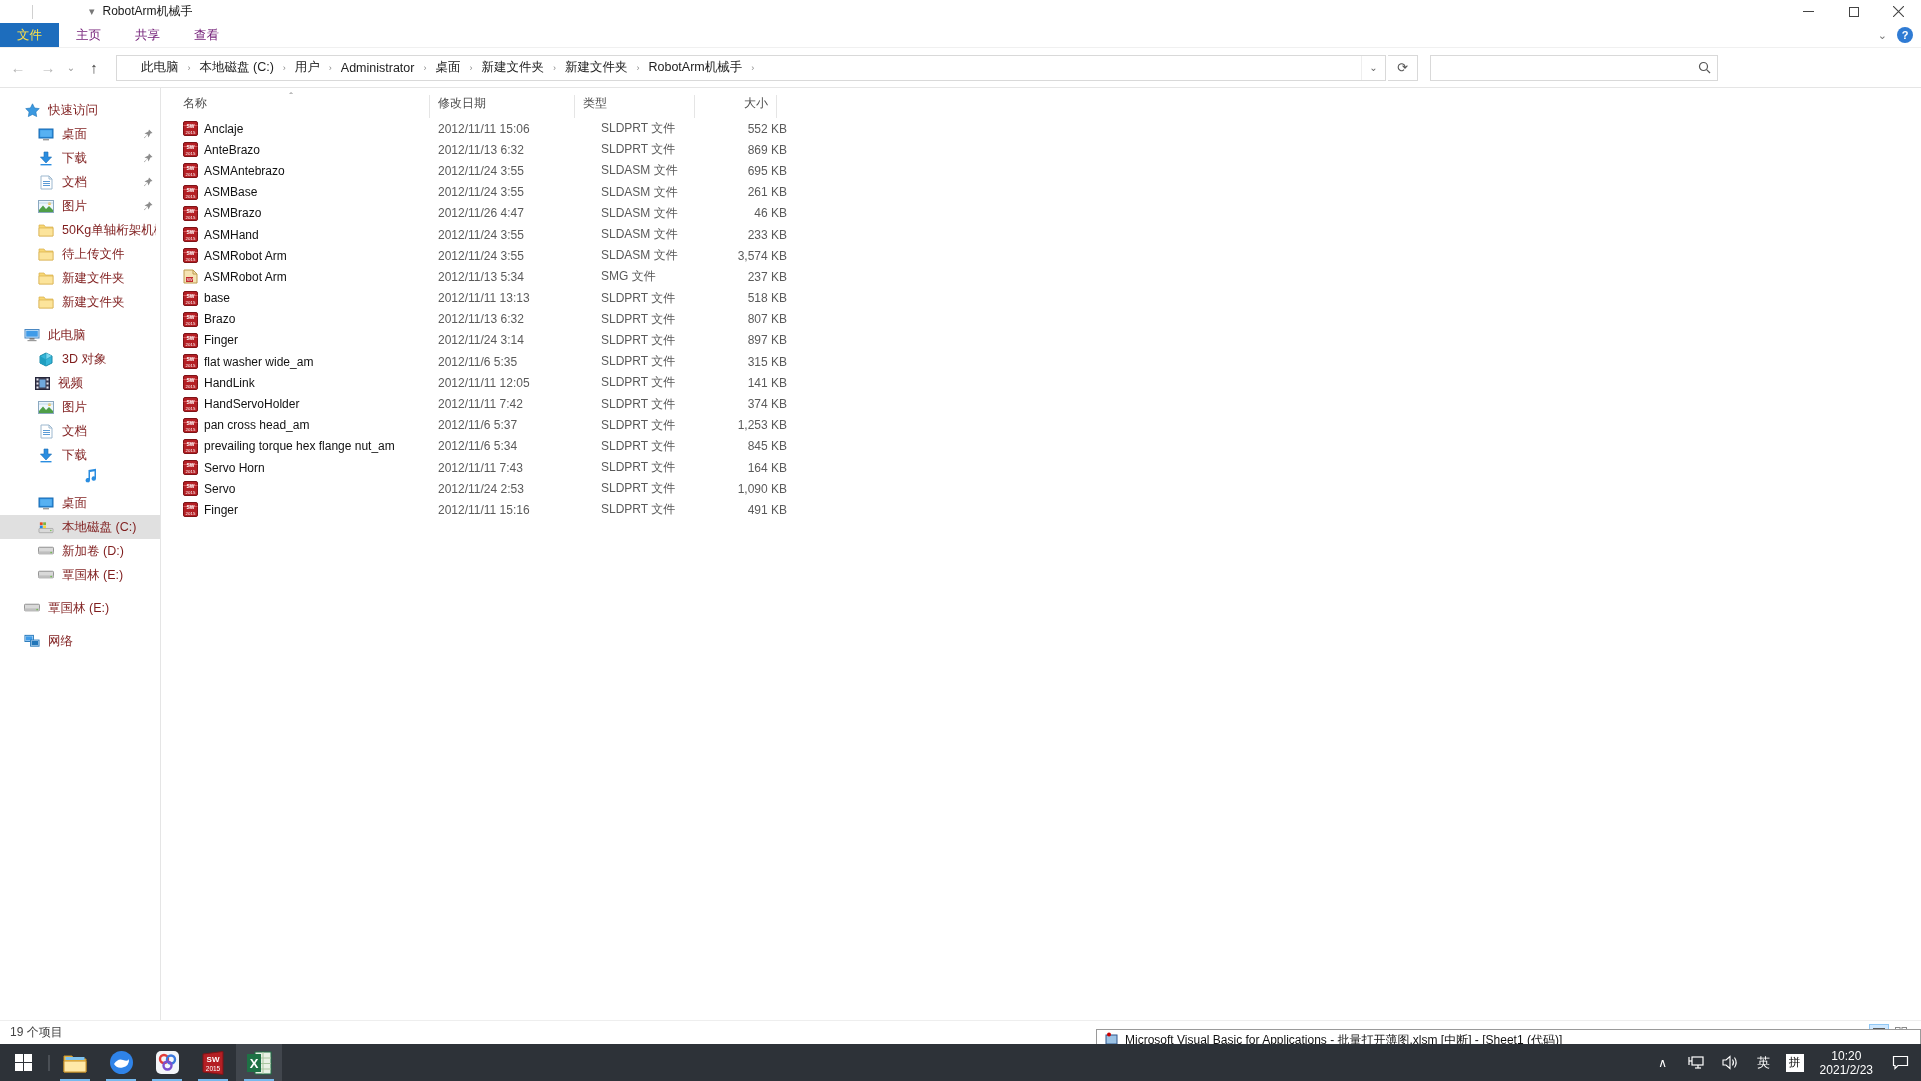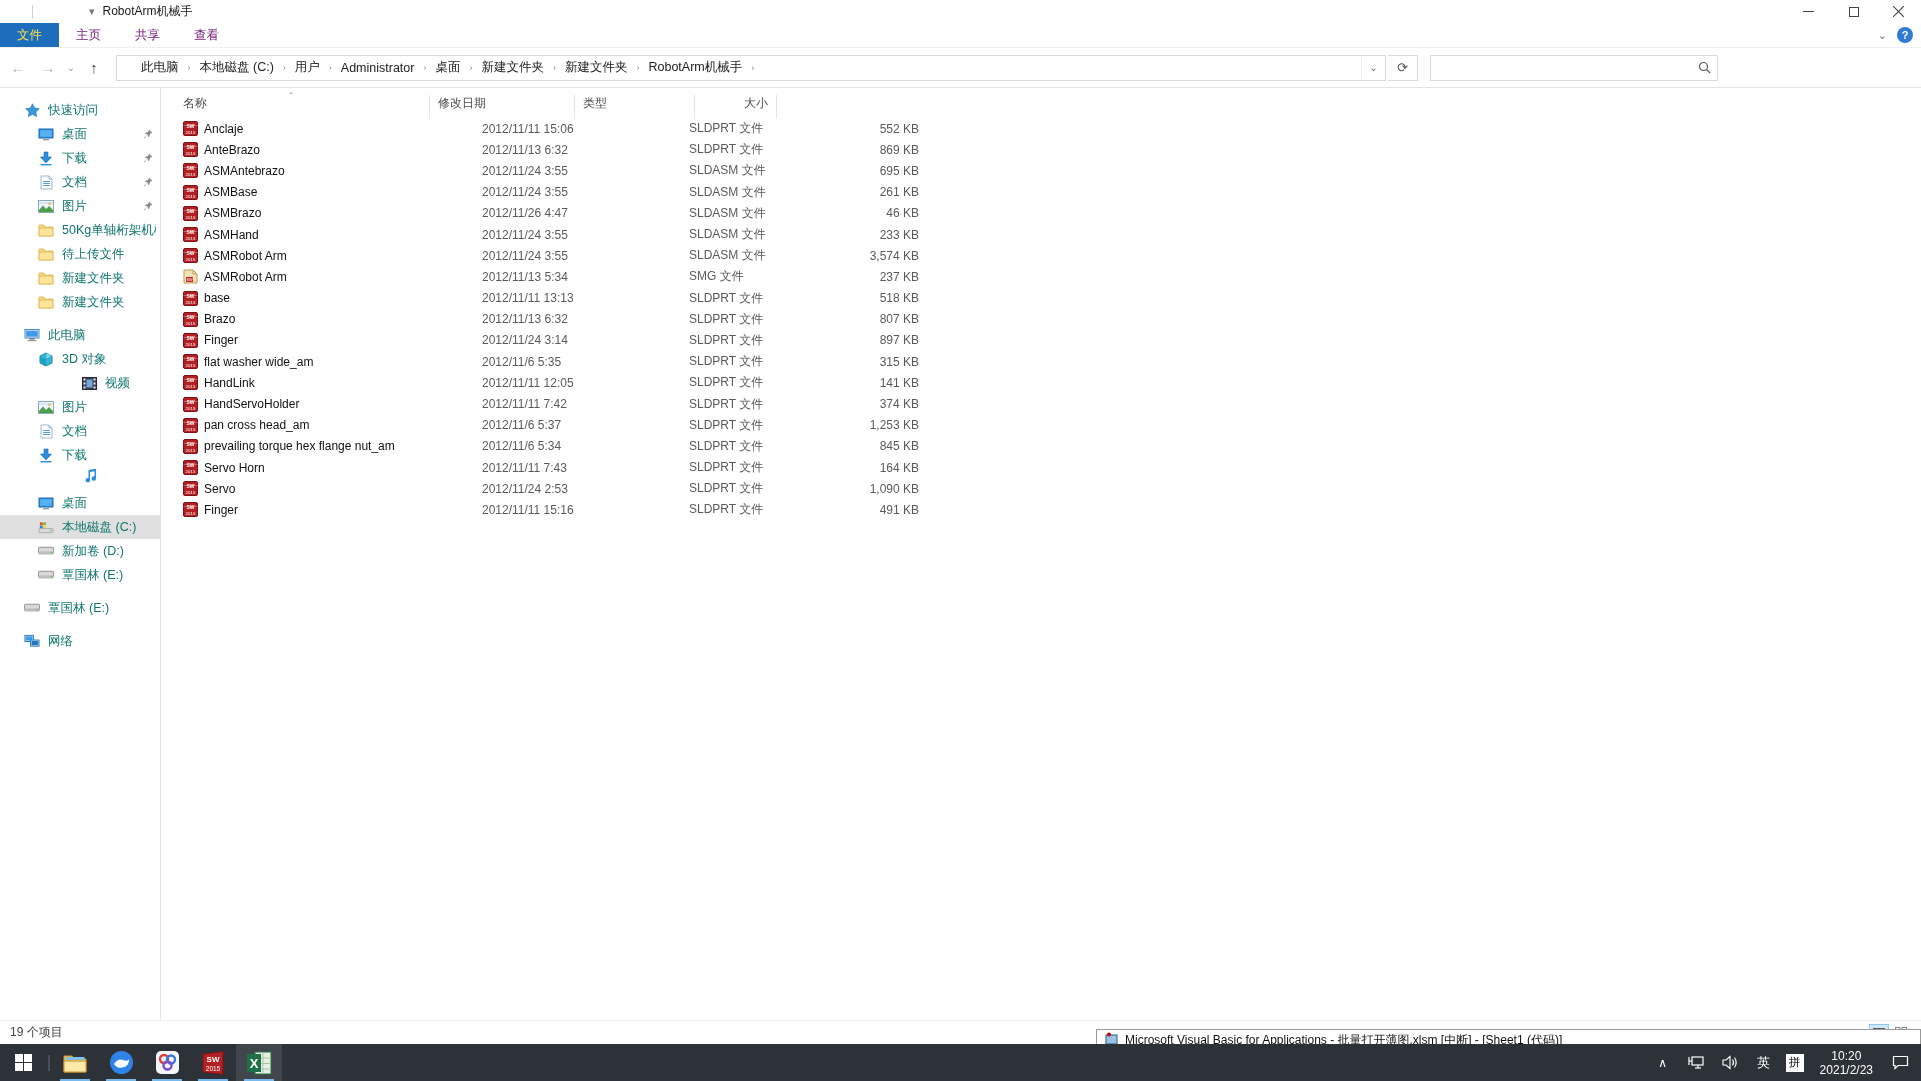--- a/index.html
+++ b/index.html
@@ -38,35 +38,35 @@
   .crumb-sep { color:#888; font-size:9px; padding:0 1px; }
   .addr-dropdown { width:24px; text-align:center; color:#666; font-size:10px; border-left:1px solid #eee; height:100%; display:flex; align-items:center; justify-content:center; }
   .refresh-btn { width:30px; height:26px; border:1px solid #d9d9d9; border-left:none; display:flex; align-items:center; justify-content:center; color:#555; font-size:13px; }
   .search-box { margin-left:10px; width:288px; height:26px; border:1px solid #d9d9d9; display:flex; align-items:center; }
   .search-box input { flex:1; border:none; outline:none; height:100%; padding:0 6px; font-size:12px; font-family:inherit; }
   .search-ico { width:26px; display:flex; justify-content:center; color:#555; }
 
   .content { flex:1; display:flex; overflow:hidden; }
   .sidebar { width:161px; flex:0 0 161px; border-right:1px solid #e5e5e5; padding-top:10px; overflow:hidden; }
   .side-item { height:24px; display:flex; align-items:center; gap:8px; padding-right:4px; cursor:default; }
-  .side-item .lbl { white-space:nowrap; font-size:12.5px; color:#0f766e; overflow:hidden; }
+  .side-item .lbl { white-space:nowrap; font-size:12.5px; color:#7f1d1d; overflow:hidden; }
   .side-item.selected { background:#e0e0e0; }
   .side-item .pin { margin-left:auto; }
   .side-gap { height:9px; }
   .icon16 { width:16px; height:16px; flex:0 0 16px; display:inline-flex; align-items:center; justify-content:center; }
 
   .main { flex:1; position:relative; overflow:hidden; padding-left:14px; }
   .list-header { display:flex; height:30px; align-items:flex-end; position:relative; color:#4c4c4c; }
   .hcol { font-size:12px; padding:0 8px 6px 8px; border-right:1px solid #e5e5e5; position:relative; }
   .hcol.sorted:after { content:"ˆ"; position:absolute; top:-4px; left:45%; color:#888; font-size:11px; }
   .col-name { width:255px; }
   .col-date { width:145px; }
   .col-type { width:120px; }
   .col-size { width:82px; text-align:right; }
-  .file-row { display:flex; height:21.2px; align-items:center;gap:44px; }
+  .file-row { display:flex; height:21.2px; align-items:center; }
   .fcell { padding:0 8px; font-size:12px; white-space:nowrap; overflow:hidden; }
   .fcell.name { width:255px; display:flex; align-items:center; gap:6px; color:#111; }
   .fcell.date, .fcell.type { color:#5a5a5a; }
   .fcell.date { width:145px; }
   .fcell.type { width:120px;margin-left:18px; }
   .fcell.size { width:82px; text-align:right; color:#5a5a5a; }
 
   .statusbar { height:24px; flex:0 0 auto; display:flex; align-items:center; padding:0 10px; border-top:1px solid #eee; color:#444; font-size:12px; }
   .view-toggles { margin-left:auto; display:flex; gap:2px; }
   .vtg { width:20px; height:18px; display:flex; align-items:center; justify-content:center; }
@@ -318,21 +318,21 @@
           <div class="side-item" style="padding-left: 38px;">
             <span class="icon16">
               <svg width="14" height="15" viewBox="0 0 14 15">
                 <path d="M7 1 L13 4 L13 11 L7 14 L1 11 L1 4 Z" fill="#35b6d9" stroke="#1b8aa8"></path>
                 <path d="M7 1 L7 7.5 L13 4" fill="#7ad8ef" stroke="#1b8aa8" stroke-width=".5"></path>
                 <path d="M7 7.5 L7 14 L1 11 L1 4 Z" fill="#1f9ec0"></path>
               </svg>
             </span>
             <span class="lbl">3D 对象</span>
           </div>
-          <div class="side-item" style="padding-left: 54px; margin-left: 27px;">
+          <div class="side-item" style="padding-left: 34px;">
             <span class="icon16">
               <svg width="15" height="13" viewBox="0 0 15 13">
                 <rect x="0.5" y="0.5" width="14" height="12" fill="#3c3c52" stroke="#26263a"></rect>
                 <g fill="#e8e8f0">
                   <rect x="1.5" y="1.5" width="2" height="2"></rect>
                   <rect x="1.5" y="5.5" width="2" height="2"></rect>
                   <rect x="1.5" y="9.5" width="2" height="2"></rect>
                   <rect x="11.5" y="1.5" width="2" height="2"></rect>
                   <rect x="11.5" y="5.5" width="2" height="2"></rect>
                   <rect x="11.5" y="9.5" width="2" height="2"></rect>

